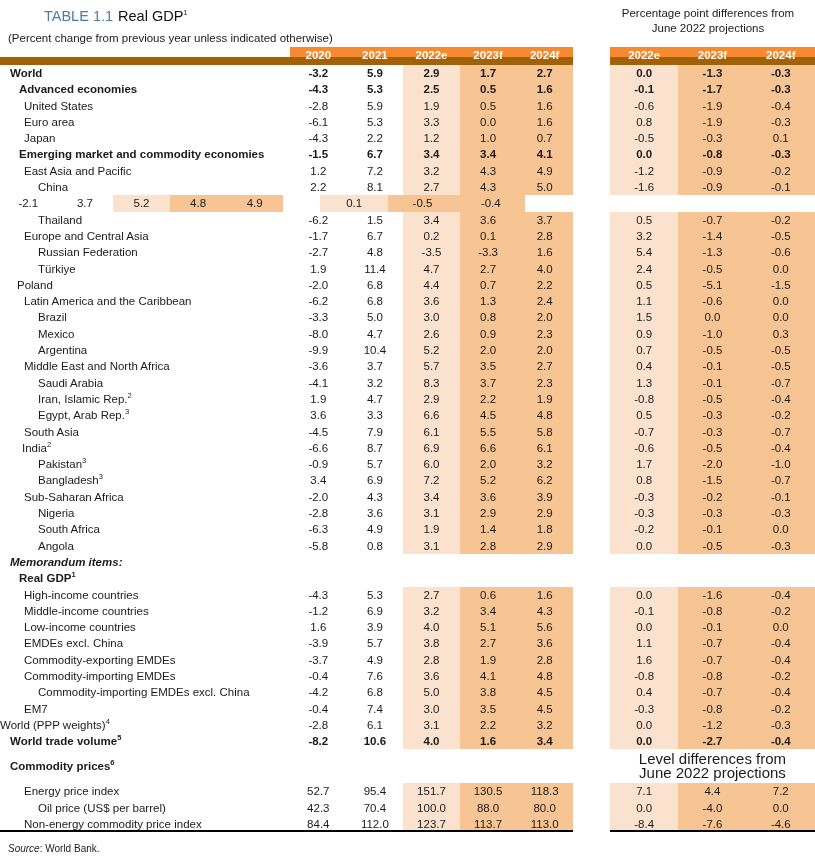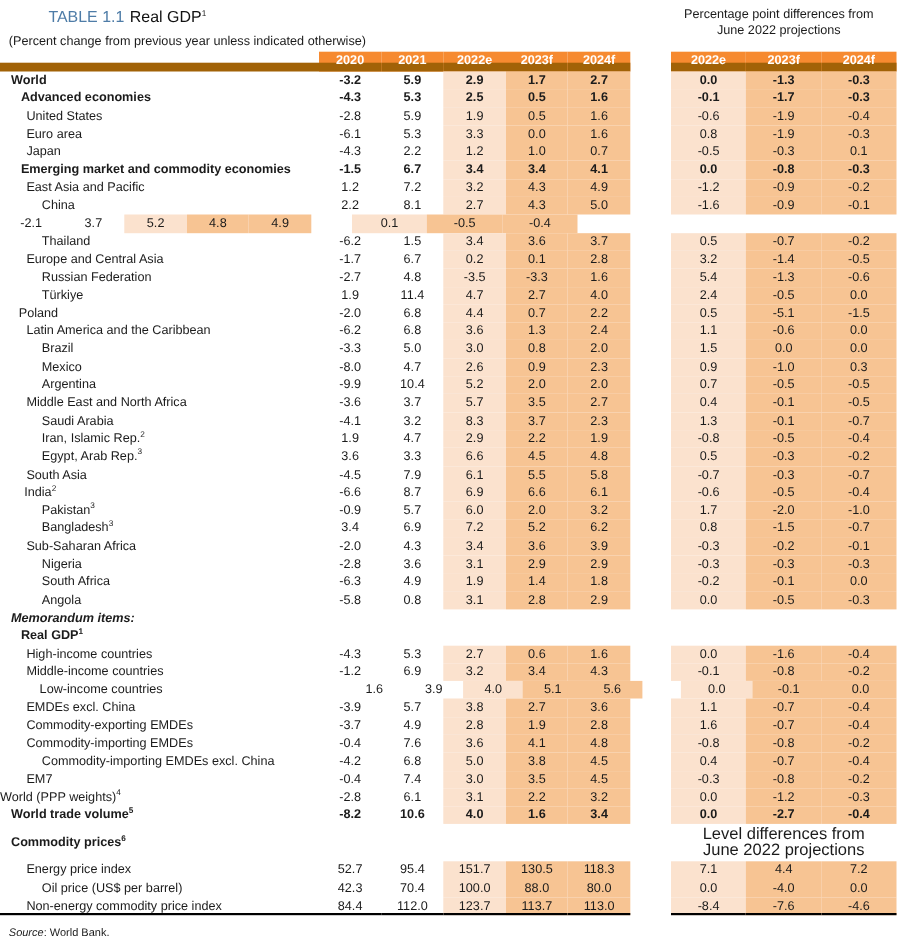--- a/index.html
+++ b/index.html
@@ -479,21 +479,21 @@
         <div class="c">6.9</div>
         <div class="c s-l">3.2</div>
         <div class="c s-m">3.4</div>
         <div class="c s-m">4.3</div>
         <div class="sp"></div>
         <div class="d s-l">-0.1</div>
         <div class="d s-m">-0.8</div>
         <div class="d s-m">-0.2</div>
       </div>
       <div class="row">
-        <div class="lab" style=" margin-left: 36px;">Low-income countries</div>
+        <div class="lab" style="padding-left: 24px;">Low-income countries</div>
         <div class="c">1.6</div>
         <div class="c">3.9</div>
         <div class="c s-l">4.0</div>
         <div class="c s-m">5.1</div>
         <div class="c s-m">5.6</div>
         <div class="sp"></div>
         <div class="d s-l">0.0</div>
         <div class="d s-m">-0.1</div>
         <div class="d s-m">0.0</div>
       </div>

